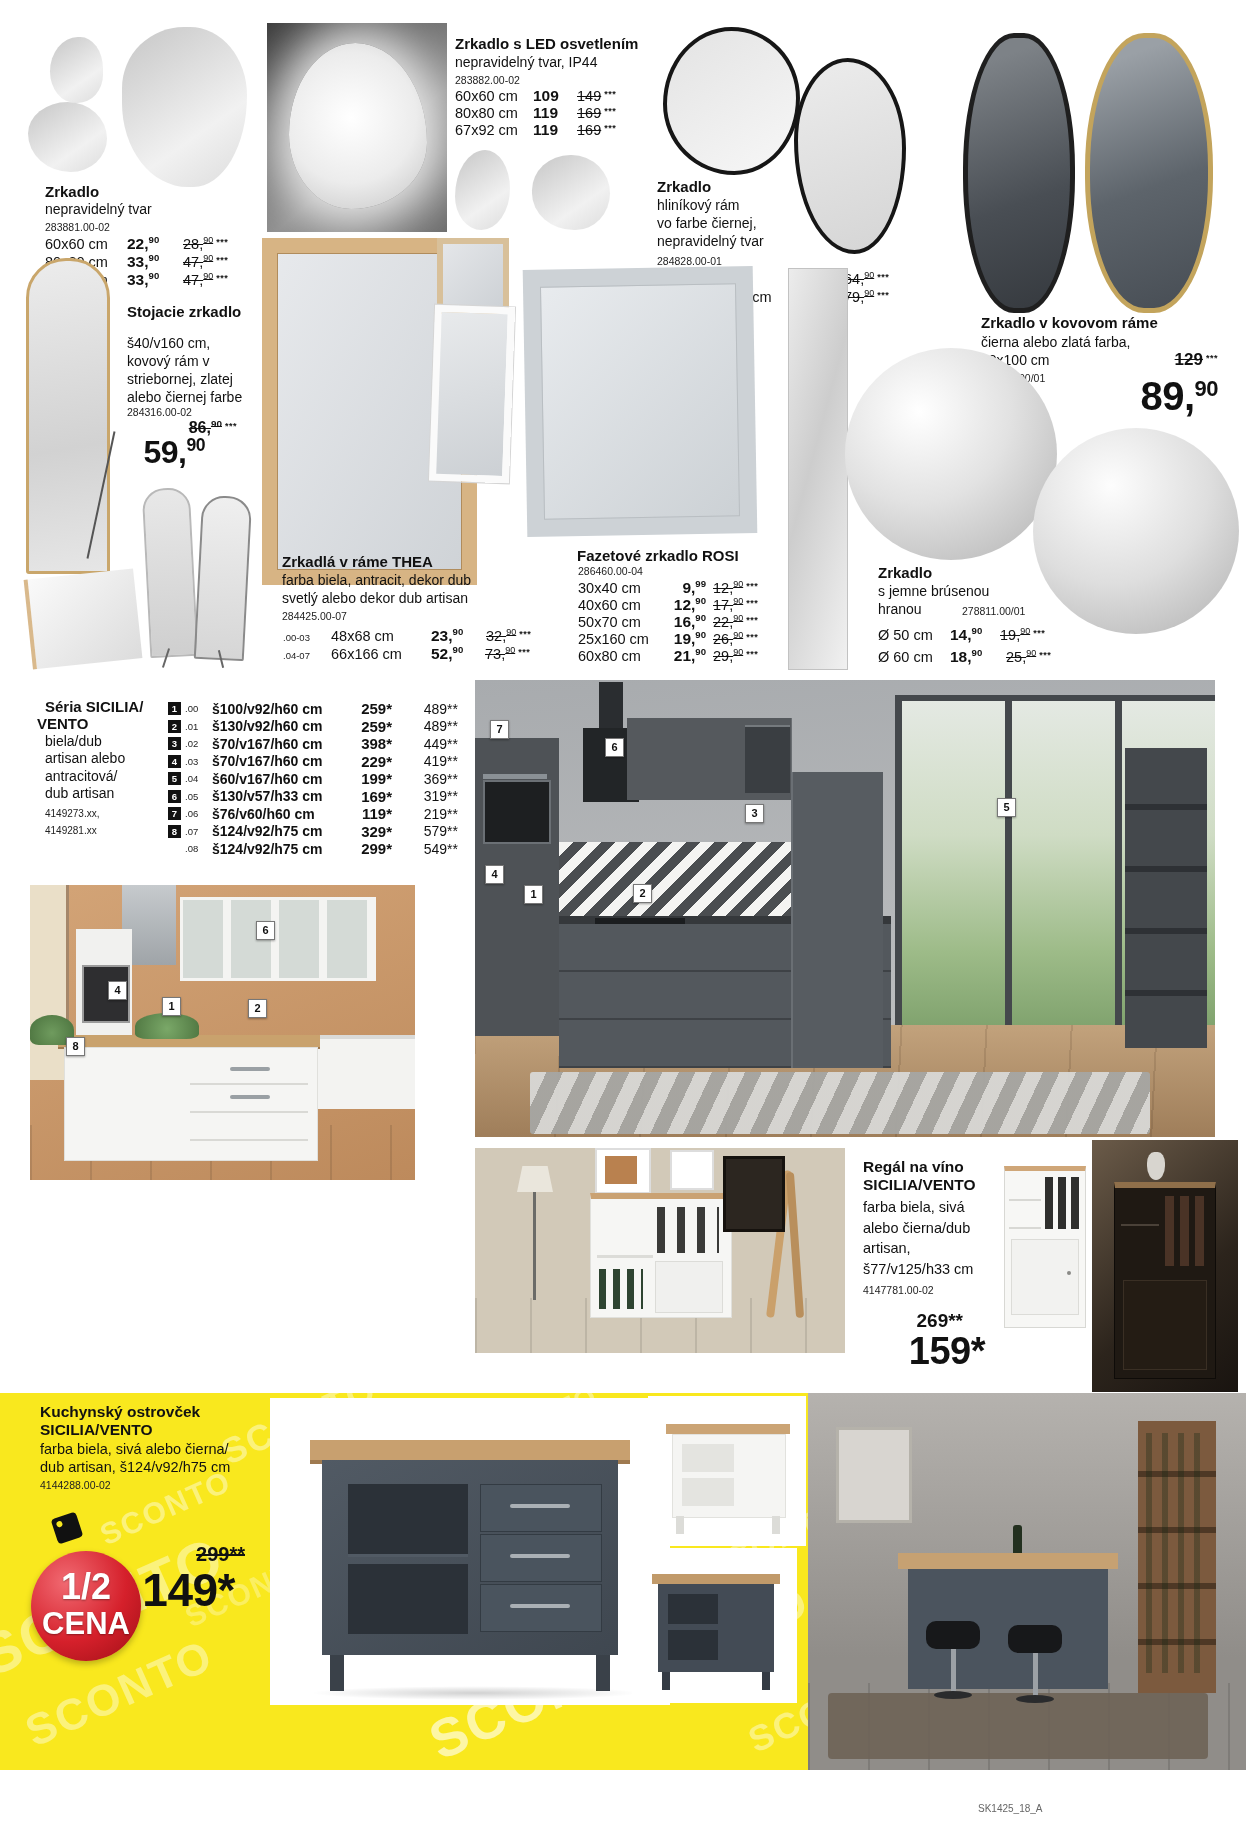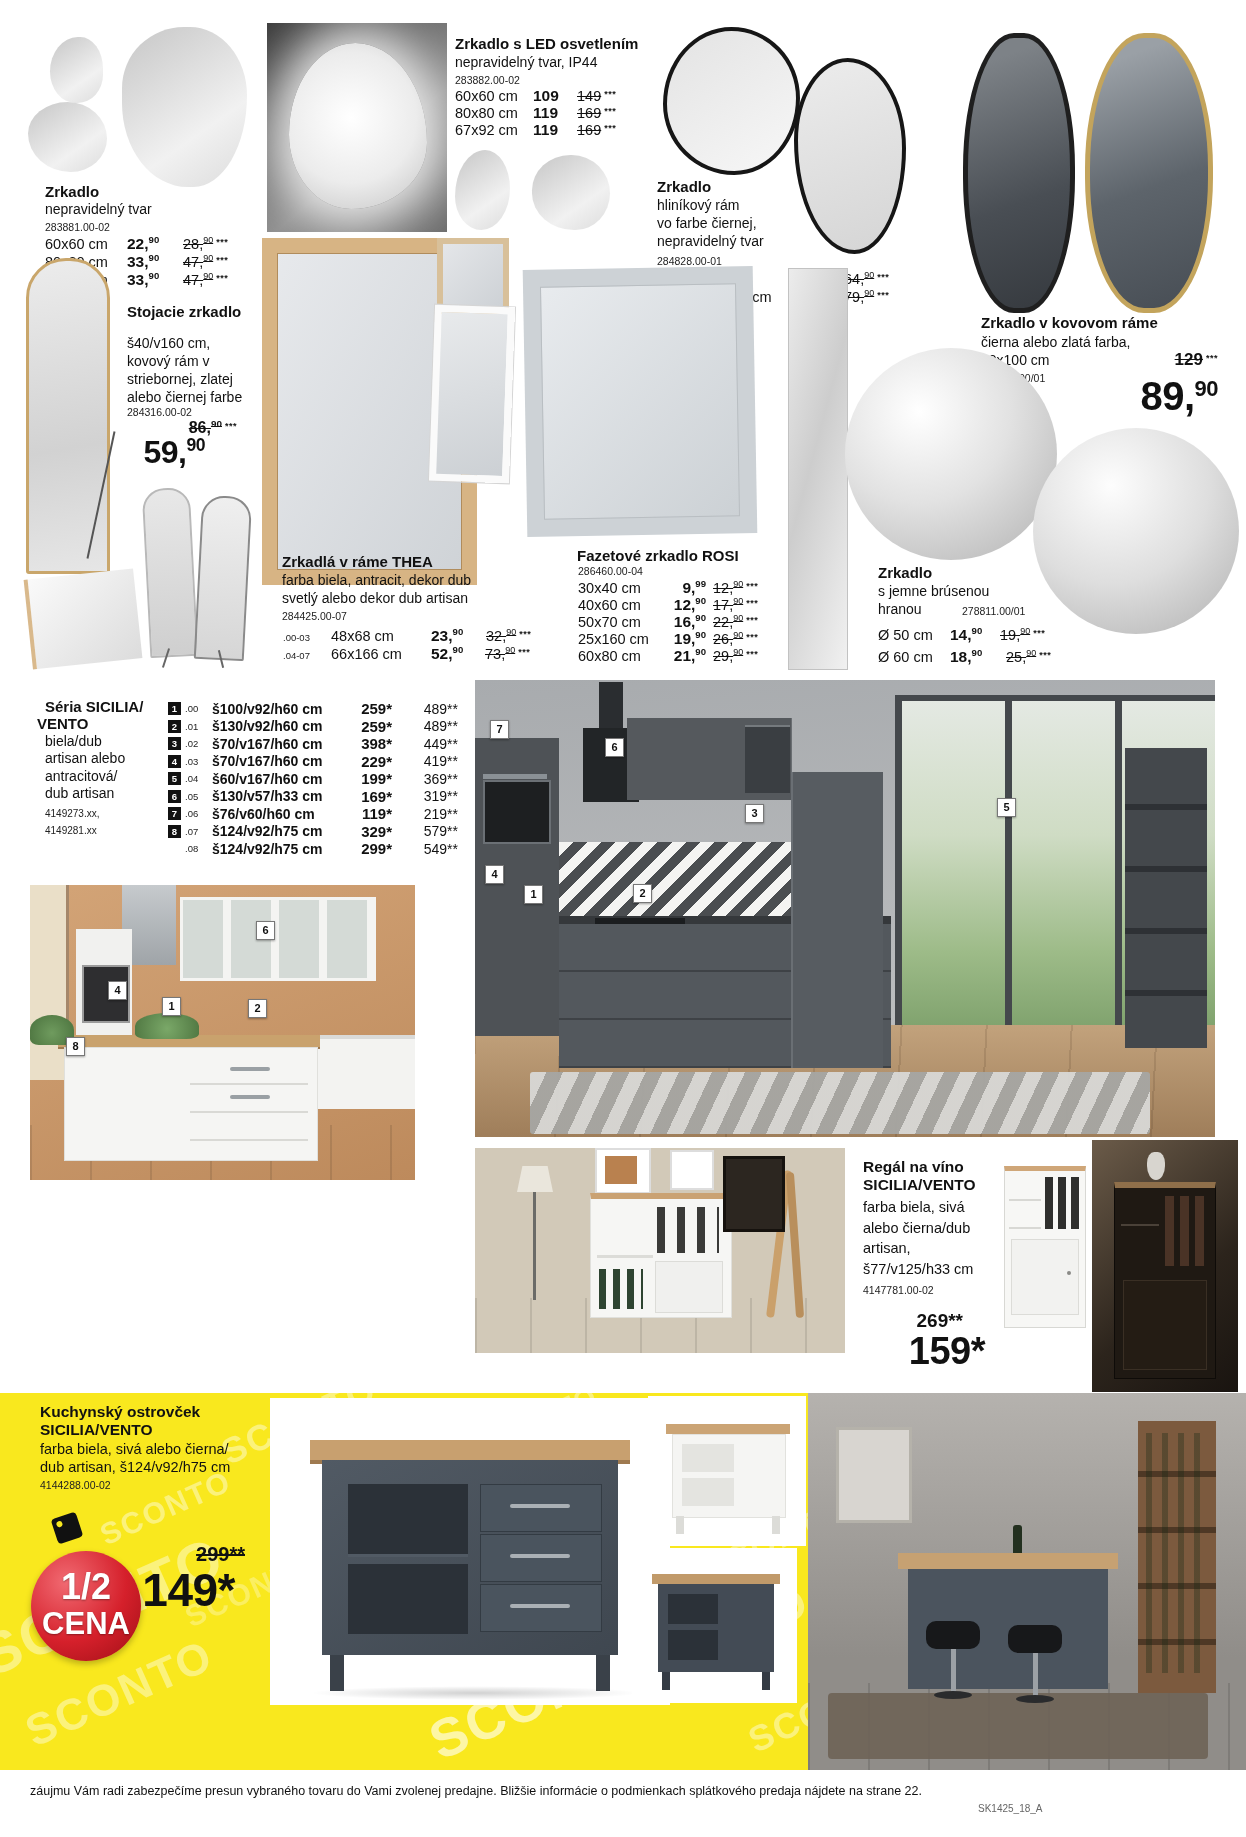--- a/index.html
+++ b/index.html
@@ -475,17 +475,16 @@
       <div class="ab" style="left:118px;top:228px;width:54px;height:28px;background:#17181a;border-radius:10px"></div>
       <div class="ab" style="left:143px;top:256px;width:5px;height:44px;background:#9ca1a6"></div>
       <div class="ab" style="left:126px;top:298px;width:38px;height:8px;background:#2a2b2d;border-radius:50%"></div>
       <div class="ab" style="left:200px;top:232px;width:54px;height:28px;background:#17181a;border-radius:10px"></div>
       <div class="ab" style="left:225px;top:260px;width:5px;height:44px;background:#9ca1a6"></div>
       <div class="ab" style="left:208px;top:302px;width:38px;height:8px;background:#2a2b2d;border-radius:50%"></div>
     </div>
   </div>
 
   <div class="ab" style="left:30px;top:1782px;font-size:12.5px;line-height:18px;color:#111;white-space:nowrap">
-    <div>záujmu Vám radi zabezpečíme presun vybraného tovaru do Vami zvolenej predajne. Bližšie informácie o podmienkach splátkového predaja nájdete na strane 22.</div>
   </div>
   <div class="ab" style="left:978px;top:1803px;font-size:10px;color:#666">SK1425_18_A</div>
 
 </div>
 
 </body></html>

